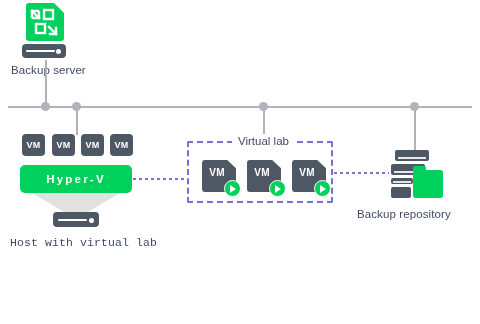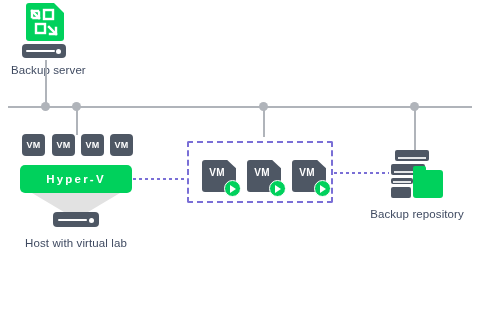--- a/index.html
+++ b/index.html
@@ -27,21 +27,21 @@
 
   
   .label {
     position: absolute;
     color: #3f4a61;
     font-size: 11.5px;
     line-height: 14px;
     letter-spacing: 0.1px;
     white-space: pre;
   }
-  .label.center { text-align: center; }
+  .label.center { }
 
   
   .bus-line {
     position: absolute;
     left: 8px;
     top: 106px;
     width: 464px;
     height: 2px;
     background: #b0b4ba;
   }
@@ -315,26 +315,27 @@
     <span>Hyper-V</span>
   </div>
 
   <div class="funnel"></div>
 
   <div class="server-bar" style="left:53px;top:212px;width:46px;height:15px;">
     <span class="slot"></span>
     <span class="led"></span>
   </div>
 
-  <div class="label center" style="left:10px;top:236px;width:132px;">Host with virtual lab</div>
+  <div class="label center" style="left:10px;top:236px;width:132px;font-family:Liberation Mono, monospace;">Host with virtual lab</div>
 
   <div class="dotline" style="left:133px;top:178px;width:54px;"></div>
   <div class="dotline" style="left:334px;top:172px;width:55px;"></div>
 
   <div class="vlab-box"></div>
+  <div class="vlab-title">Virtual lab</div>
 
   <div class="vmlab" style="left:202px;top:160px;">
     <span class="body"></span>
     <span class="txt">VM</span>
     <span class="play-badge"></span>
   </div>
 
   <div class="vmlab" style="left:247px;top:160px;">
     <span class="body"></span>
     <span class="txt">VM</span>

